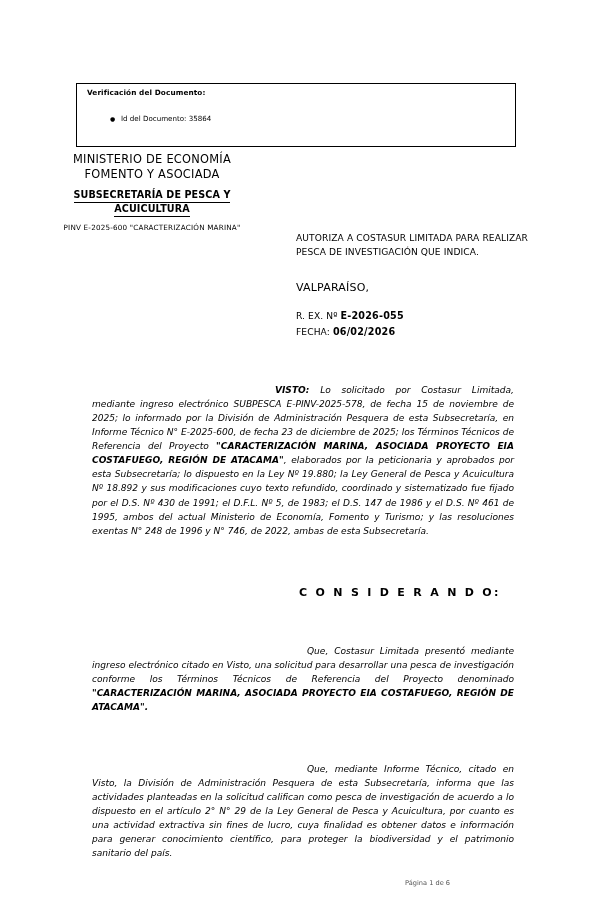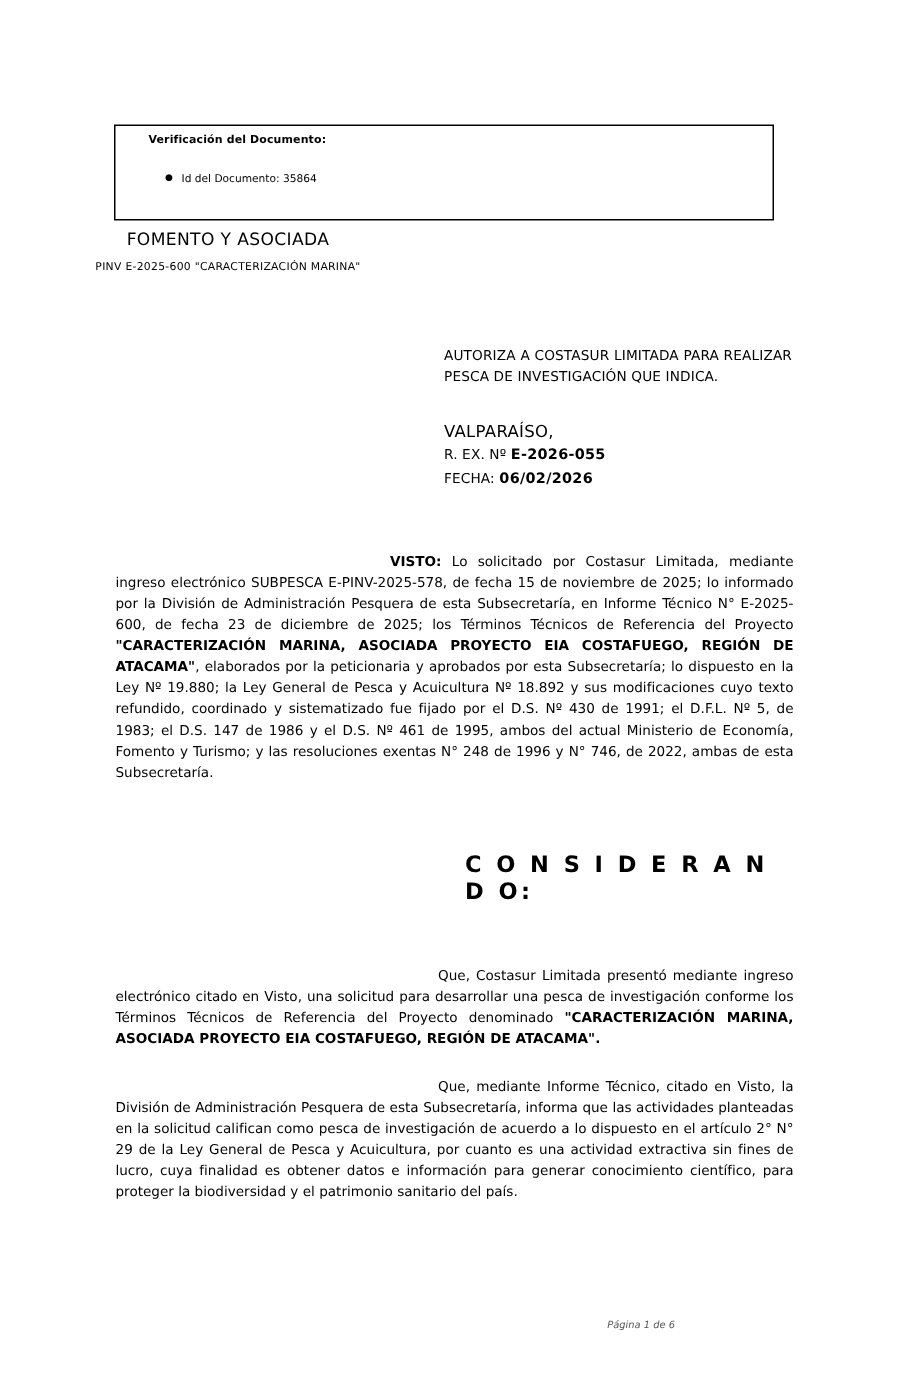--- a/index.html
+++ b/index.html
@@ -32,21 +32,21 @@
     border: 1.2px solid #000;
     box-sizing: border-box;
     padding: 4px 5px 5px 6px;
     background: #fff;
   }
   .verif-title {
     font-size: 7.3px;
     font-weight: bold;
     letter-spacing: 0.1px;
     line-height: 1.35;
-    margin: 0 0 1px 16px;
+    margin: 0 0 1px 4px;
   }
   .verif-list {
     list-style: none;
     margin: 16px;
     padding: 0 0 0 22px;
   }
   .verif-list li {
     font-size: 7.1px;
     line-height: 1.55;
     position: relative;
@@ -107,21 +107,21 @@
     text-align-last: left;
     text-transform: uppercase;
     letter-spacing: 0.1px;
   }
   .place {
     margin-top: 21px;
     font-size: 11px;
     letter-spacing: 0.2px;
   }
   .resnum {
-    margin-top: 4px;
+    margin-top: 16px;
     font-size: 9.1px;
     letter-spacing: 0.1px;
   }
   .resnum b, .fecha b {
     font-weight: bold;
     font-size: 9.6px;
     letter-spacing: 0.2px;
   }
   .fecha {
     margin-top: 5px;
@@ -130,72 +130,77 @@
   }
 
   
   .body-col {
     position: absolute;
     left: 77px;
     top: 368px;
     width: 452px;
   }
   p.para {
-    margin: 0;
+    margin: 15px;
     font-size: 9.05px;
     line-height: 1.555;
     text-align: justify;
     text-justify: inter-word;
     hyphens: none;
+    font-style: italic;
   }
   p.para b { font-weight: bold; }
 
   .considerando {
-    margin: 11px;
+    margin: 0;
     padding-left: 222px;
-    font-size: 15px;
+    font-size: 11px;
     font-weight: bold;
     letter-spacing: 2.3px;
   }
 
   .gap-1 { height: 33px; }
   .gap-2 { height: 30px; }
   .gap-3 { height: 18px; }
 
   
   .footer {
     position: absolute;
     left: 0;
     top: 879px;
     width: 510px;
     text-align: right;
     padding-right: 60px;
     box-sizing: border-box;
     font-size: 6.6px;
     color: #555;
-    font-style: italic;
   }
 </style>
 </head>
 <body>
 
 <div class="page">
 
   <div class="verif-box">
     <div class="verif-title">Verificación del Documento:</div>
     <ul class="verif-list">
       <li>
         <span class="bullet">●</span>
         <span>Id del Documento: 35864</span>
       </li>
     </ul>
   </div>
 
   <div class="letterhead">
+    <div class="lh-ministry">MINISTERIO DE ECONOMÍA</div>
     <div class="lh-ministry">FOMENTO Y ASOCIADA</div>
+    <div class="lh-sub">
+      <span>SUBSECRETARÍA DE PESCA Y</span><br>
+      <span>ACUICULTURA</span>
+    </div>
     <div class="lh-code">PINV E-2025-600 "CARACTERIZACIÓN MARINA"</div>
   </div>
 
   <div class="right-col">
     <div class="subject">AUTORIZA A COSTASUR LIMITADA PARA REALIZAR PESCA DE INVESTIGACIÓN QUE INDICA.</div>
     <div class="place">VALPARAÍSO,</div>
     <div class="resnum">
       <span>R. EX. Nº</span>
       <b>E-2026-055</b>
     </div>

